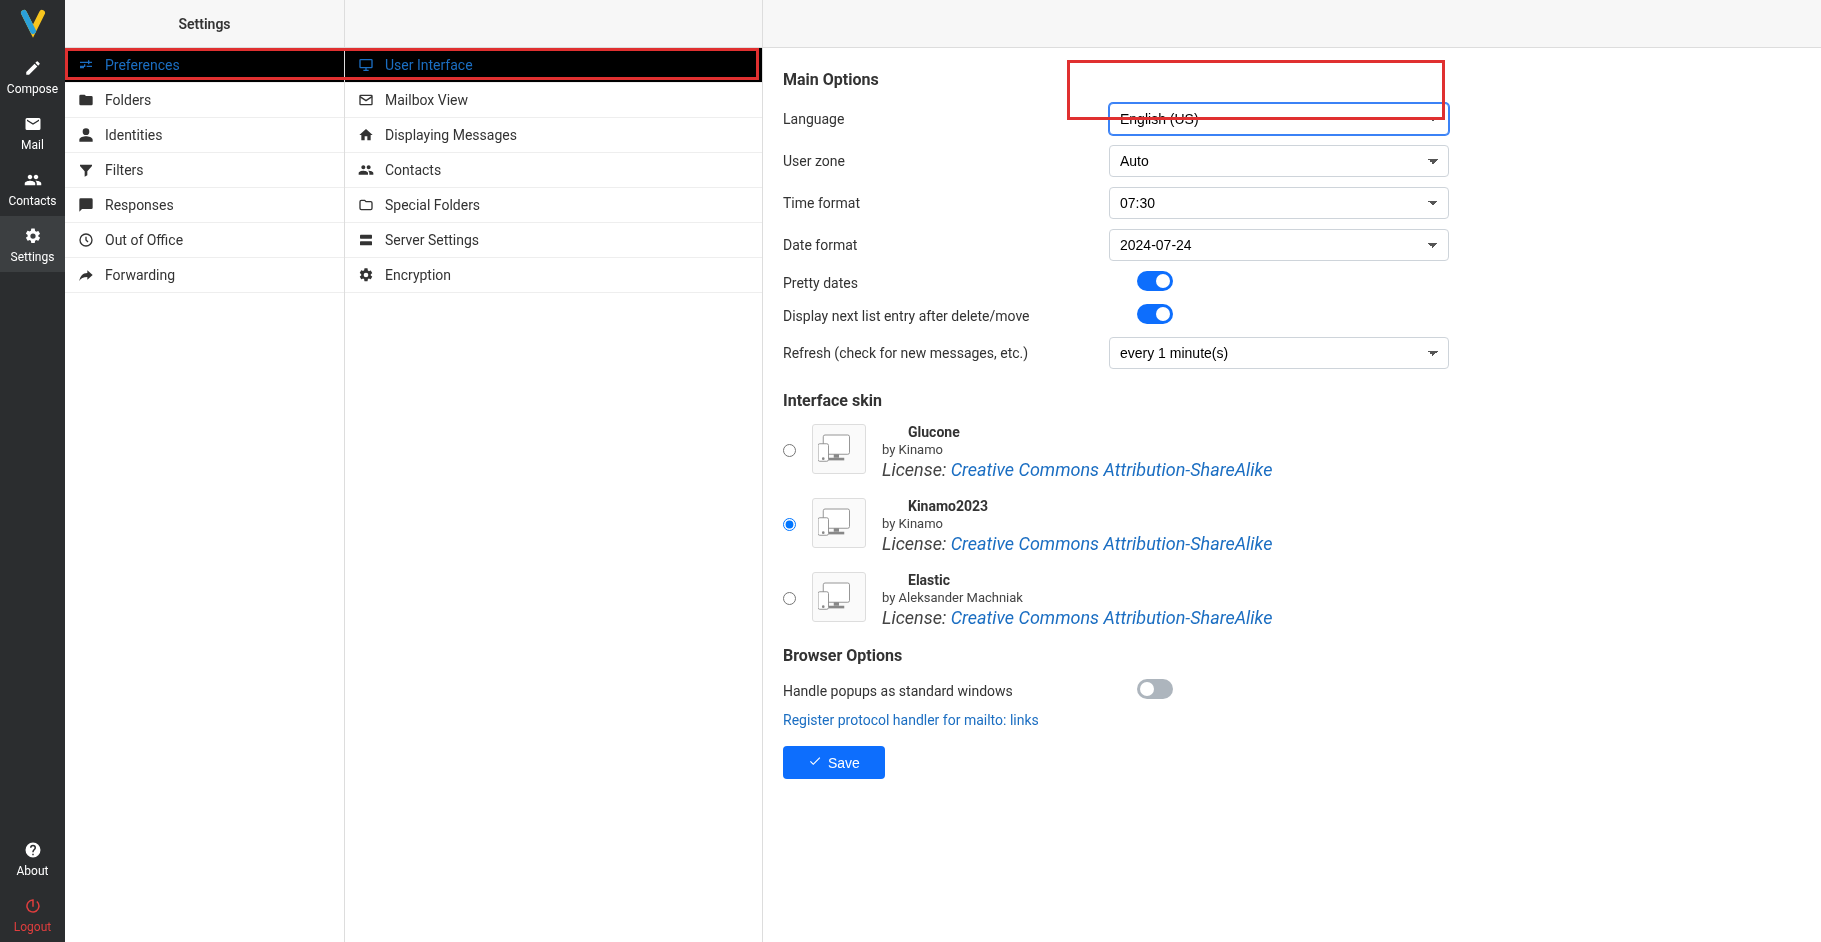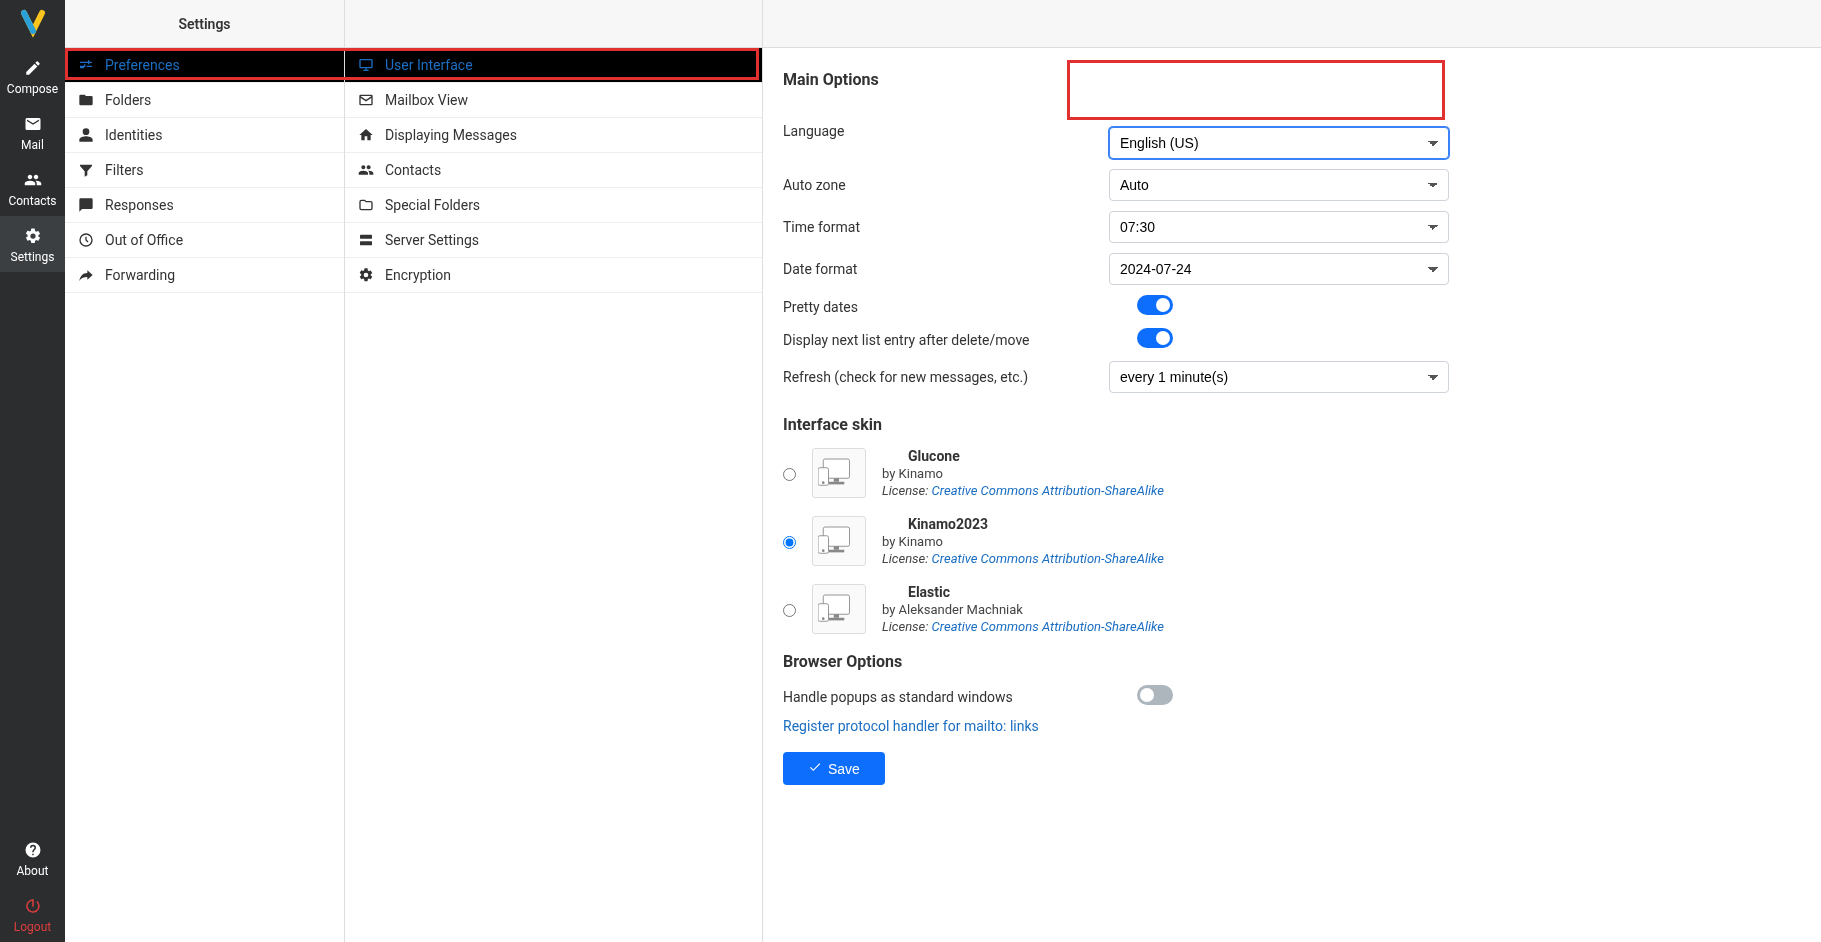--- a/index.html
+++ b/index.html
@@ -204,21 +204,21 @@
   border-radius: 3px;
   background: #fafafa;
   display: flex;
   align-items: center;
   justify-content: center;
   flex-shrink: 0;
 }
 .skin-thumb svg { width: 42px; height: 36px; }
 .skin-meta .name { font-weight: 700; margin-left: 26px; }
 .skin-meta .by { font-size: 13px; color: #444; margin-top: 2px; }
-.skin-meta .lic { font-size: 13px; font-style: italic; margin-top: 2px; color: #444; }
+.skin-meta .lic { font-size: 18px; font-style: italic; margin-top: 2px; color: #444; }
 .skin-meta .lic a { color: #1b6ec2; }
 
 .link-text { color: #1b6ec2; cursor: pointer; }
 
 .save-btn {
   background: #0d6efd;
   color: #fff;
   border: none;
   border-radius: 4px;
   padding: 8px 25px;
@@ -425,29 +425,29 @@
 </div>
 
 <div class="content-wrap">
   <div class="content-header"></div>
   <div class="content-pane">
 
     <div class="section-title">Main Options</div>
 
     <div class="form-row">
       <div class="form-label">Language</div>
-      <div class="form-control-wrap" style="position:relative;margin-top:24px;">
+      <div class="form-control-wrap" style="position:relative;">
         <select class="form-control highlighted">
           <option>English (US)</option>
         </select>
       </div>
     </div>
 
     <div class="form-row">
-      <div class="form-label">Auto zone</div>
+      <div class="form-label">User zone</div>
       <div class="form-control-wrap">
         <select class="form-control">
           <option>Auto</option>
         </select>
       </div>
     </div>
 
     <div class="form-row">
       <div class="form-label">Time format</div>
       <div class="form-control-wrap">

